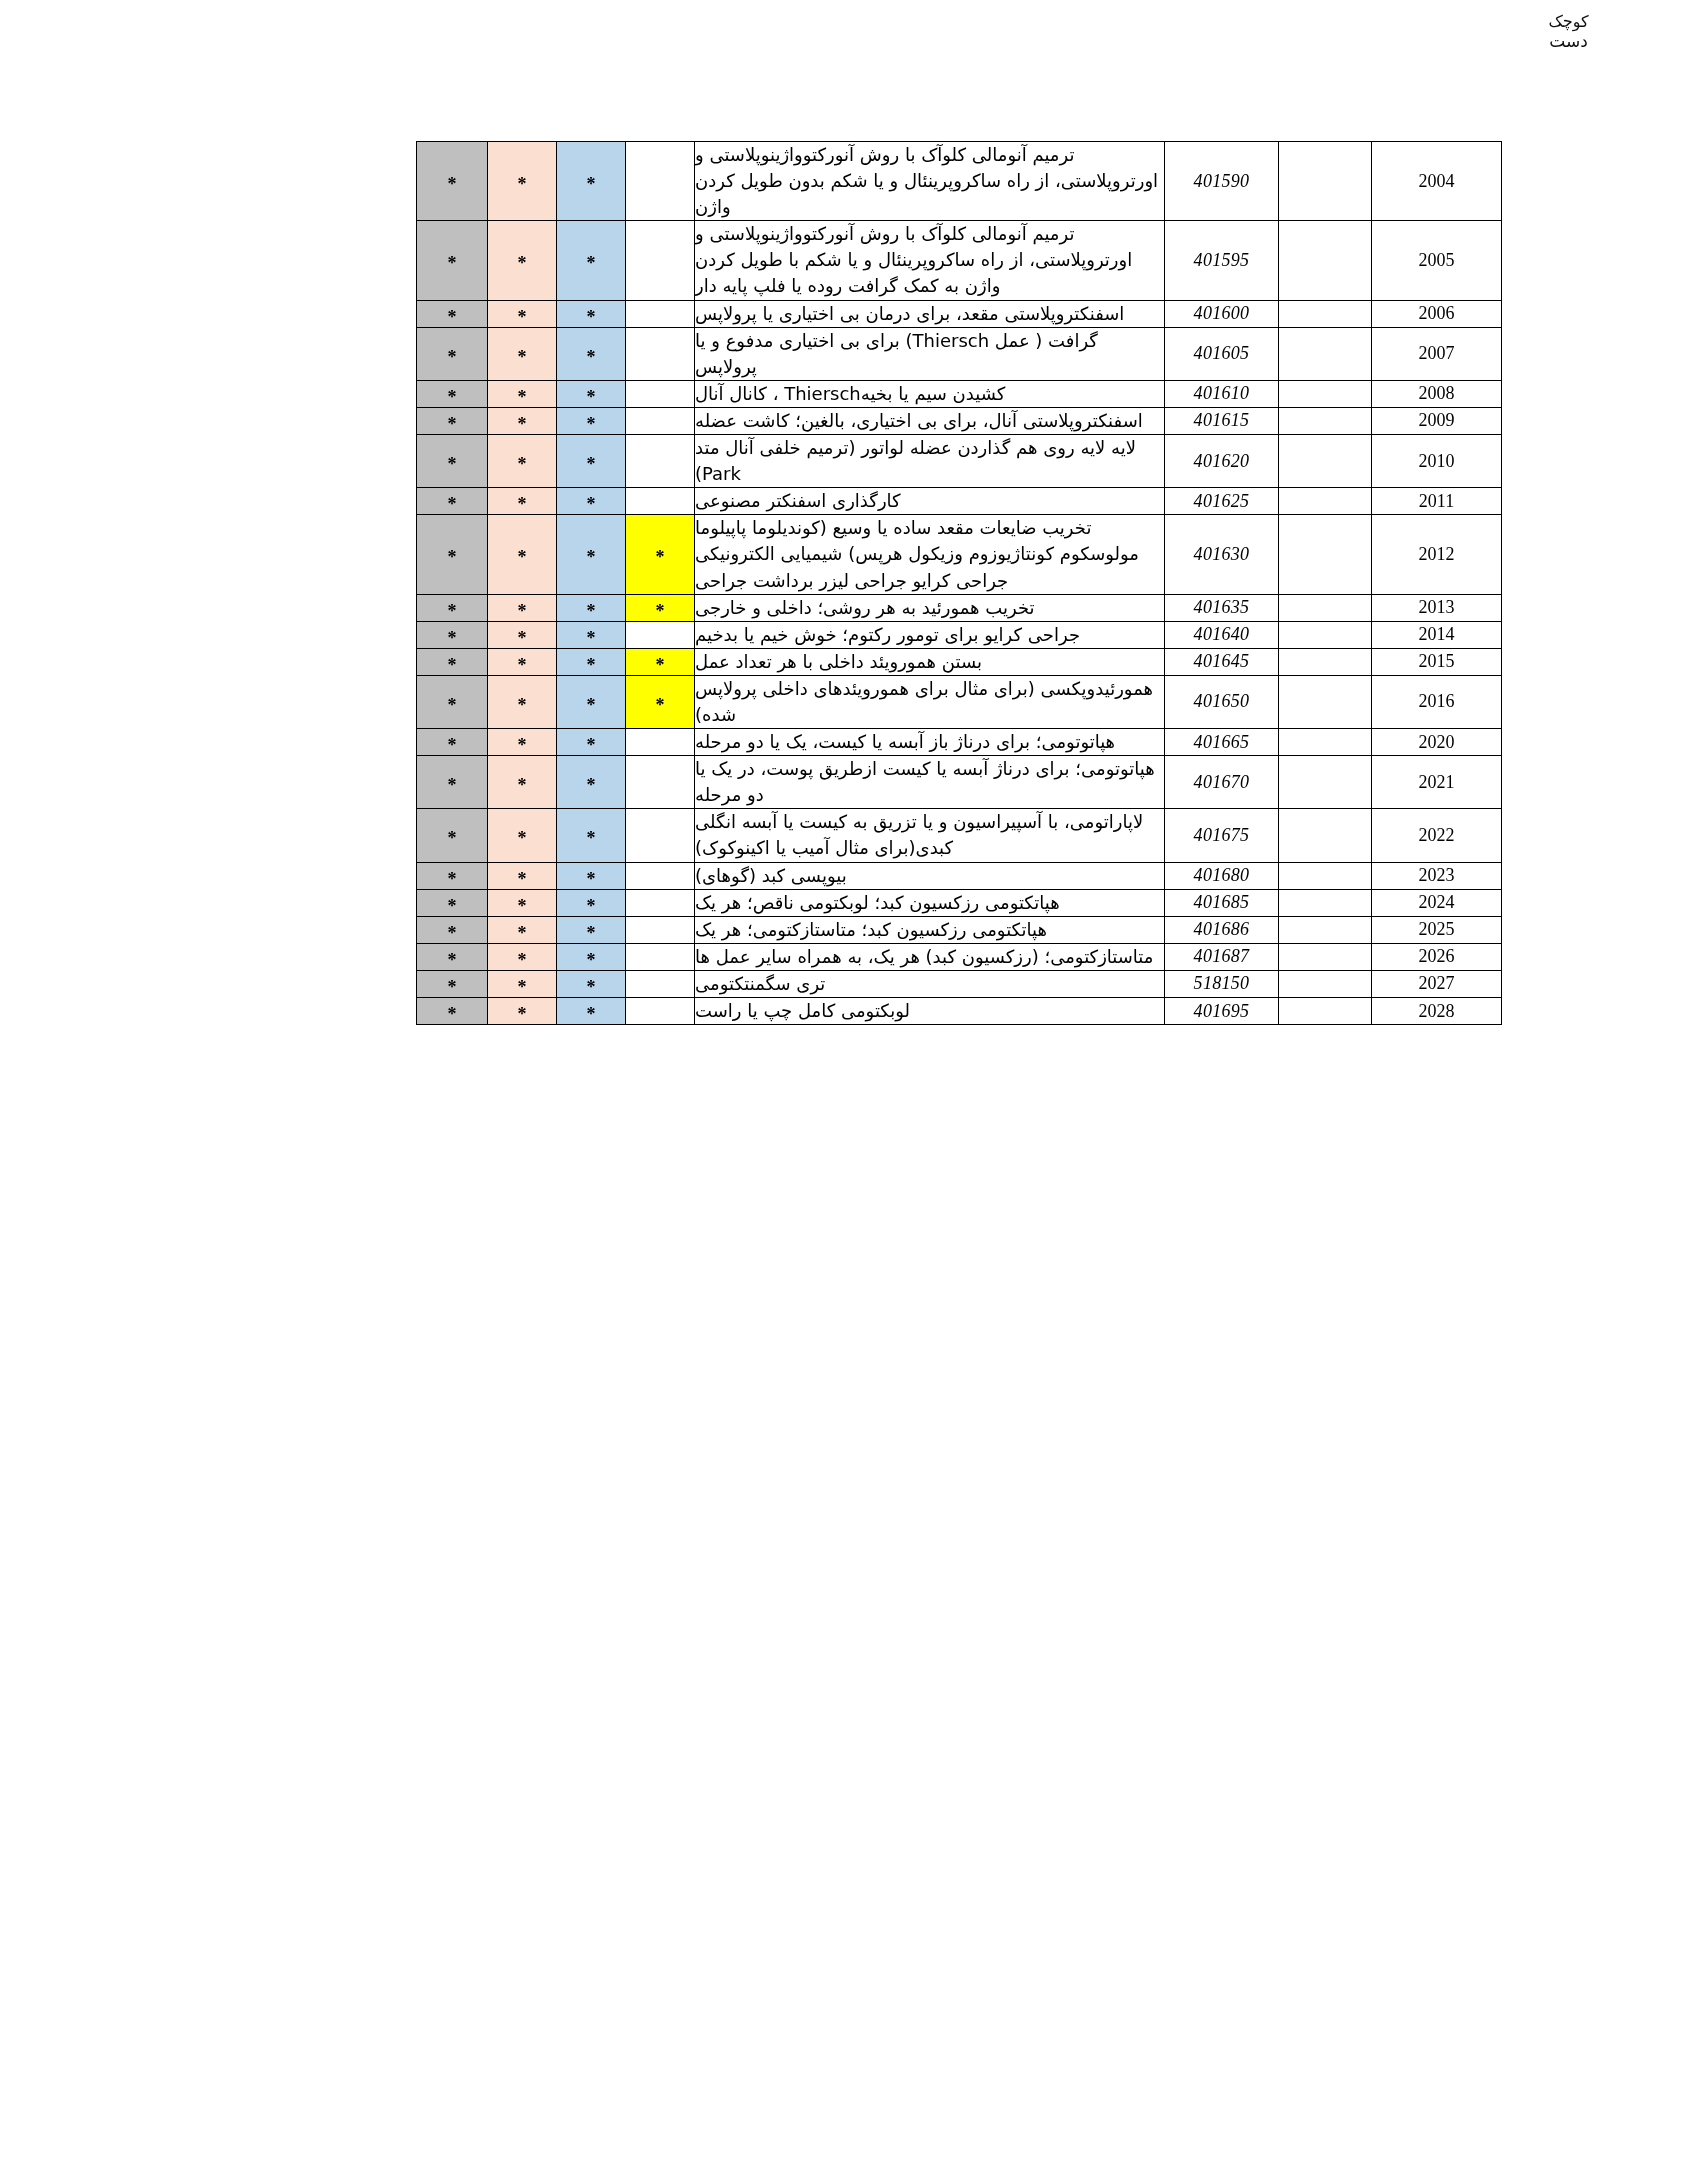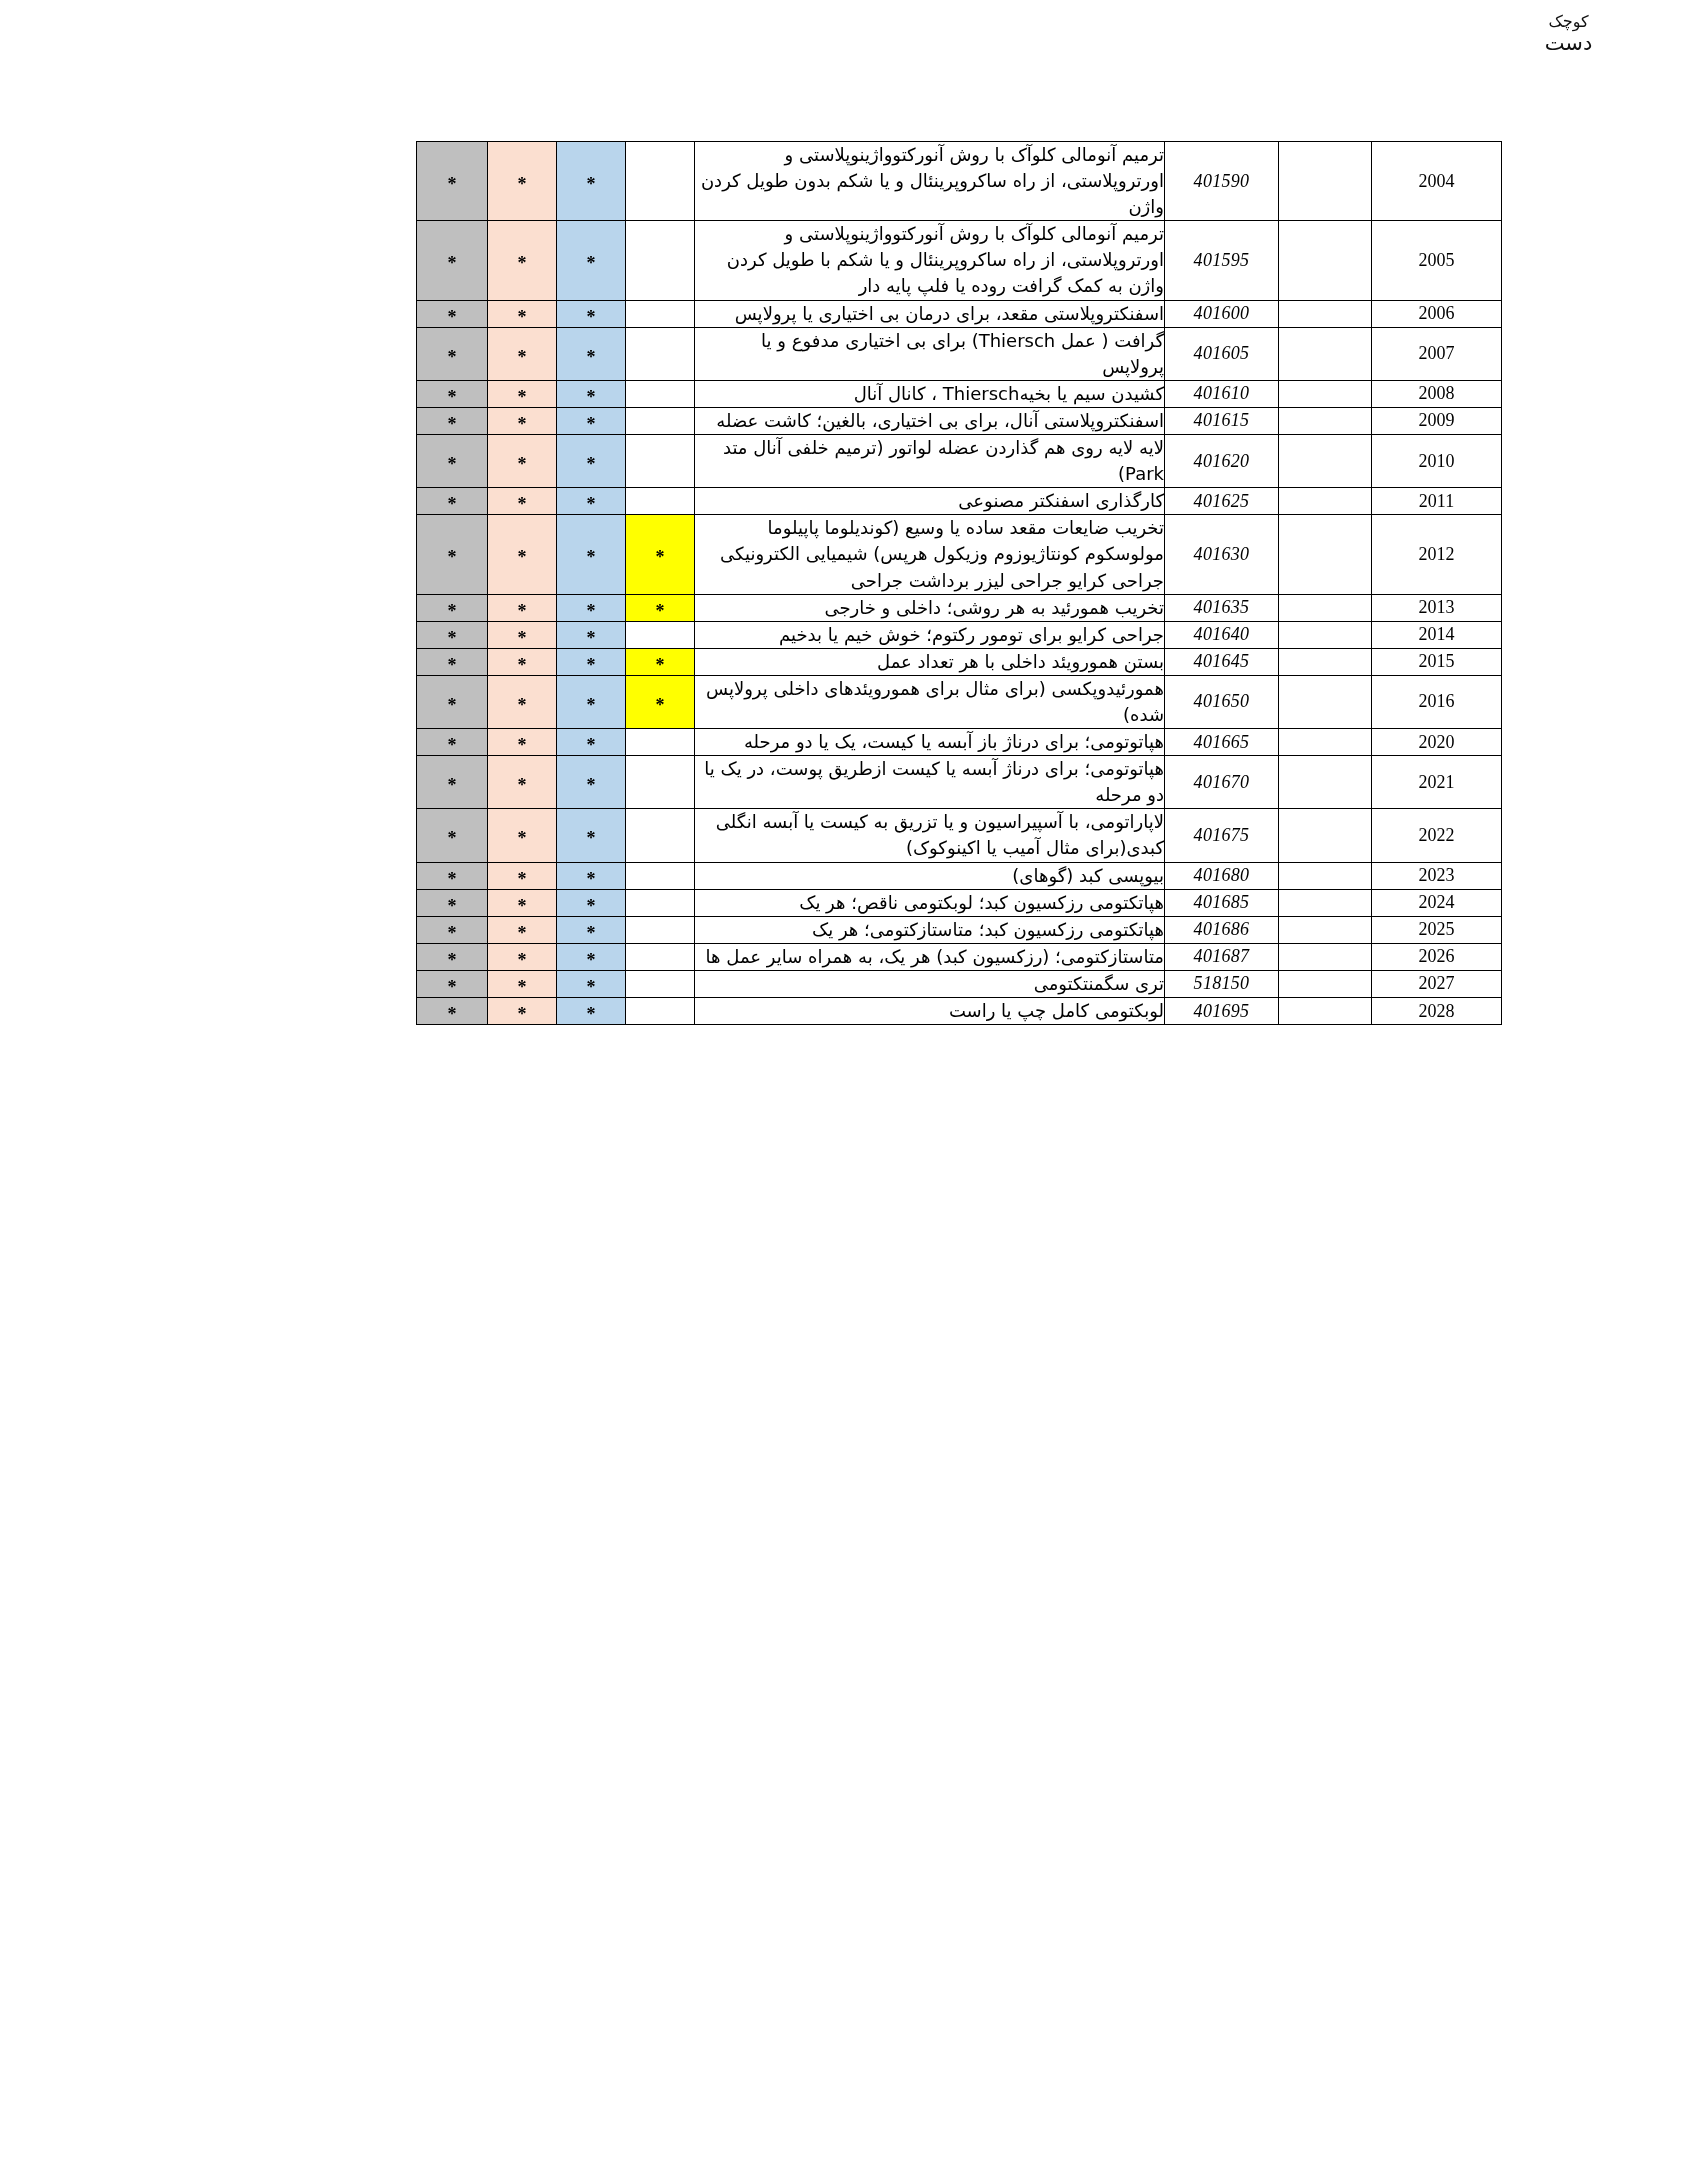--- a/index.html
+++ b/index.html
@@ -28,21 +28,21 @@
     width: 79px;
     height: 46px;
     text-align: center;
     font-family: "DejaVu Sans", sans-serif;
     font-size: 17px;
     color: #111;
     line-height: 1.2;
     direction: rtl;
   }
   .header-mark .l1 { display:block; font-size: 16px; }
-  .header-mark .l2 { display:block; font-size: 21px; }
+  .header-mark .l2 { display:block; font-size: 17px; }
 
   .table-wrap {
     position: absolute;
     top: 141px;
     left: 417px;
     width: 1085px;
   }
   table.main {
     border-collapse: collapse;
     width: 1085px;
@@ -74,21 +74,21 @@
   }
   td.empty { background: #ffffff; }
   td.code {
     text-align: center;
     font-size: 19px;
     font-family: "Liberation Serif", serif;
     letter-spacing: 0.3px;
     font-style: italic;
   }
   td.desc {
-    text-align: right;
+    text-align: left;
     padding: 3.3px 6.6px 4.6px 6.6px;
     line-height: 1.45;
     font-size: 17px;
     font-family: "DejaVu Sans", sans-serif;
   }
   td.star {
     text-align: center;
     font-size: 20px;
     font-weight: bold;
     line-height: 1;

